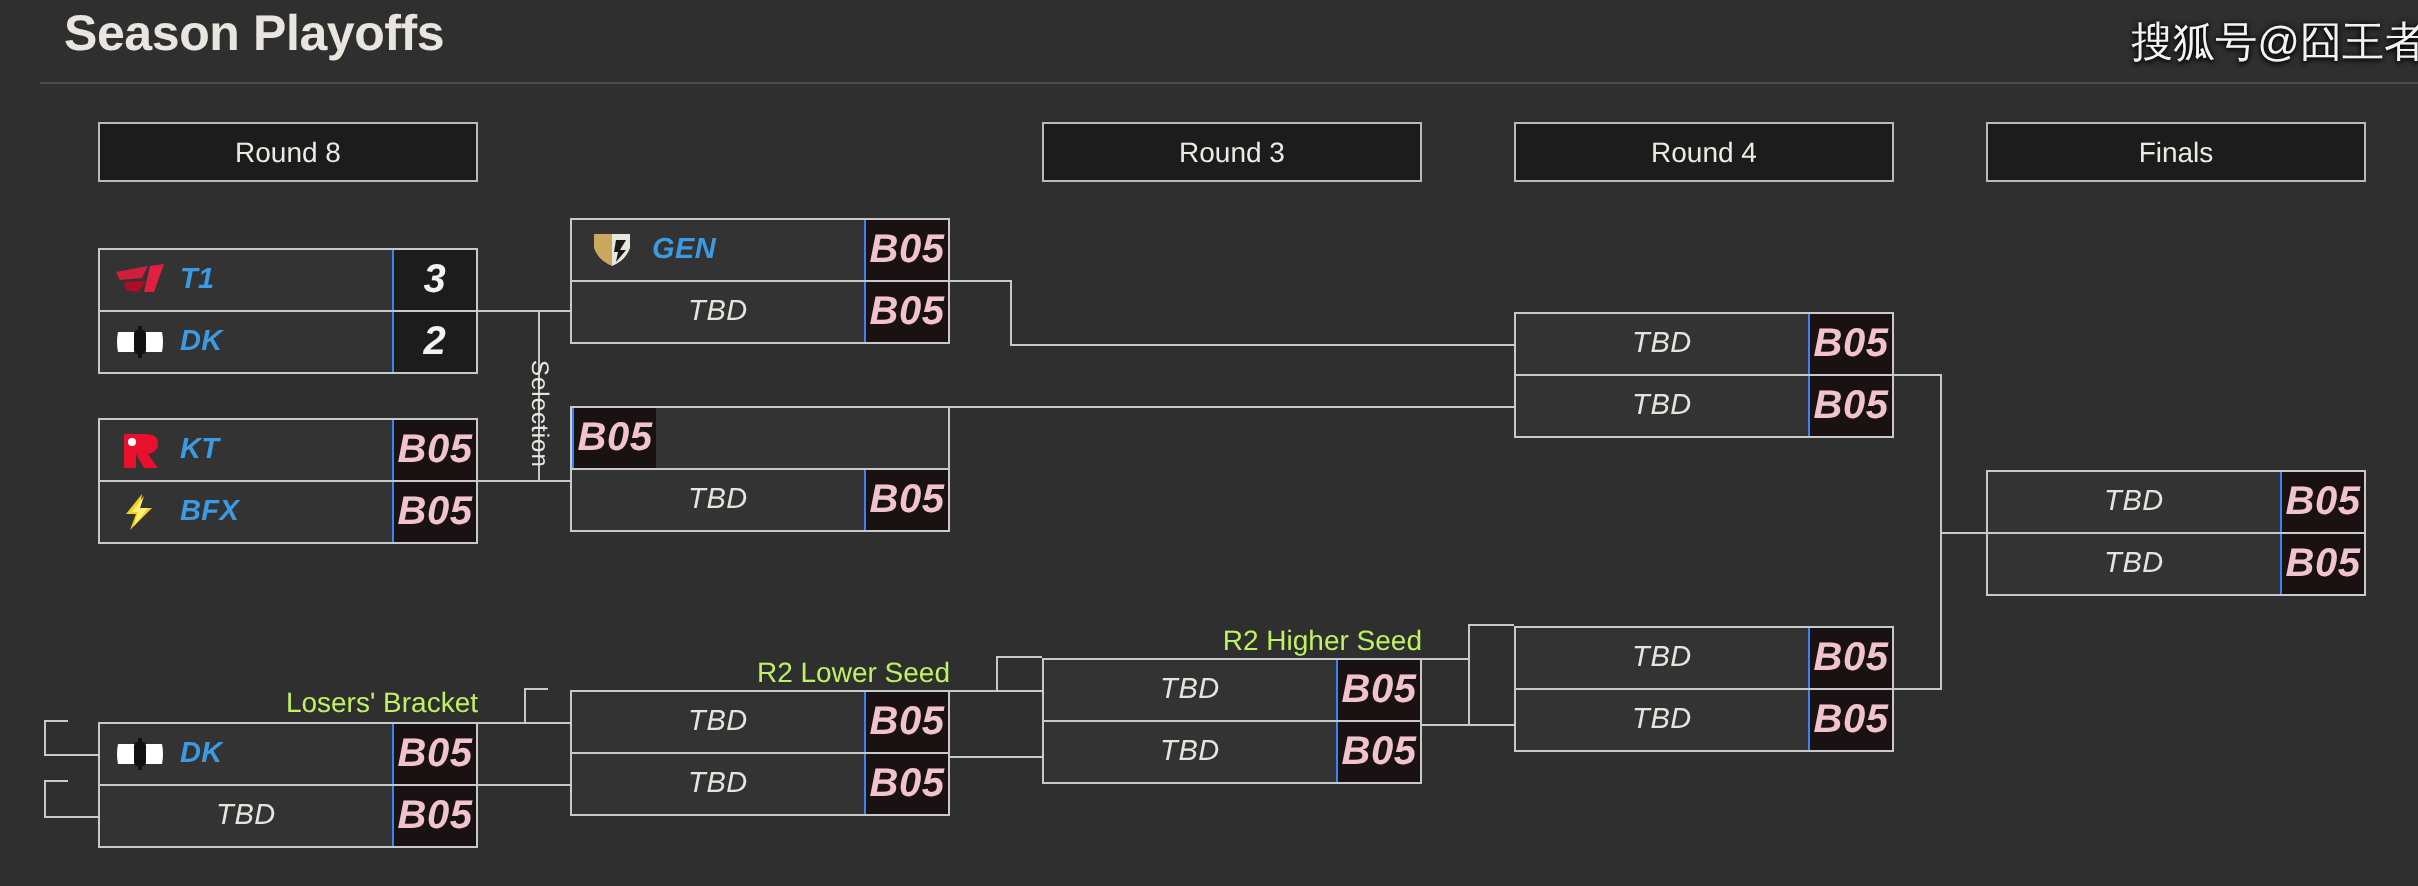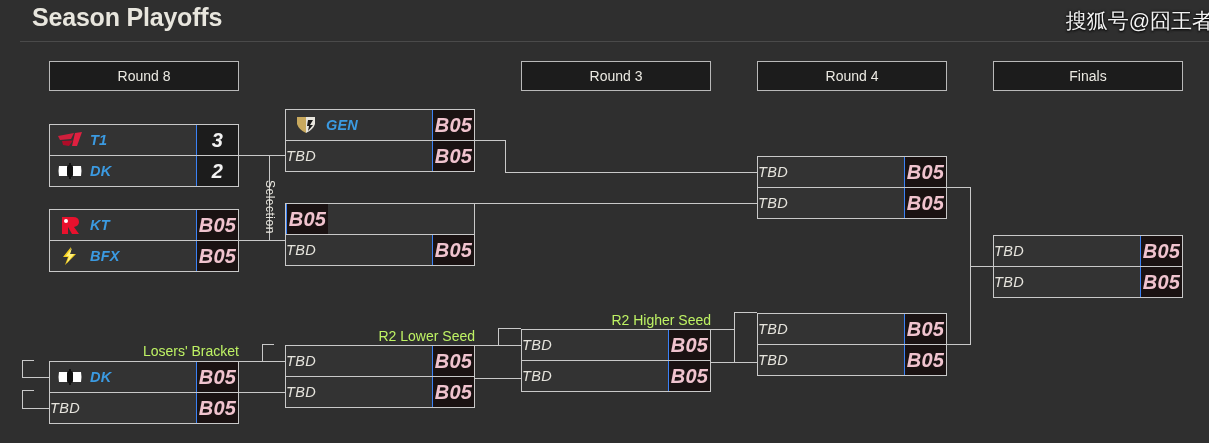--- a/index.html
+++ b/index.html
@@ -44,21 +44,21 @@
     display: flex; flex-direction: column;
   }
   .row {
     display: flex; flex: 1 1 0; align-items: stretch; min-height: 0; font-style: italic;
   }
   .row + .row { border-top: 1px solid #c9c9c9; }
   .cell-team {
     flex: 1 1 auto; display: flex; align-items: center;
     position: relative; overflow: hidden;
   }
-  .cell-team.centered { }
+  .cell-team.centered { justify-content: center; }
   .team-name {
     font-size: 14.5px; font-weight: bold; color: #3b9ae1;
     letter-spacing: 0.2px;
   }
   .team-tbd {
     font-size: 14.5px; color: #e6e4dd; font-weight: normal;
     letter-spacing: 0.3px;
   }
   .logo {
     width: 26px; height: 20px; margin-left: 7px; margin-right: 7px;

